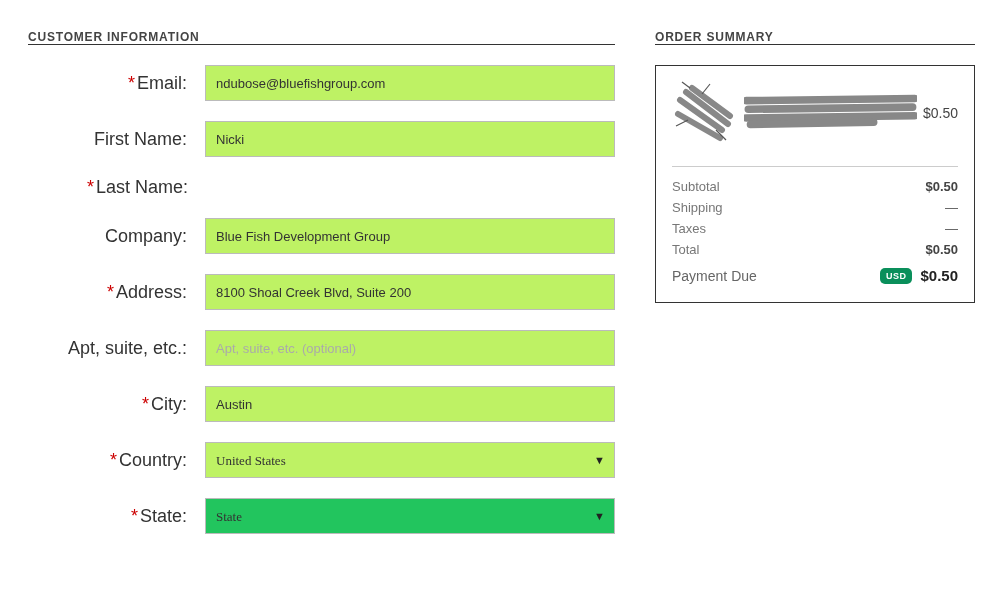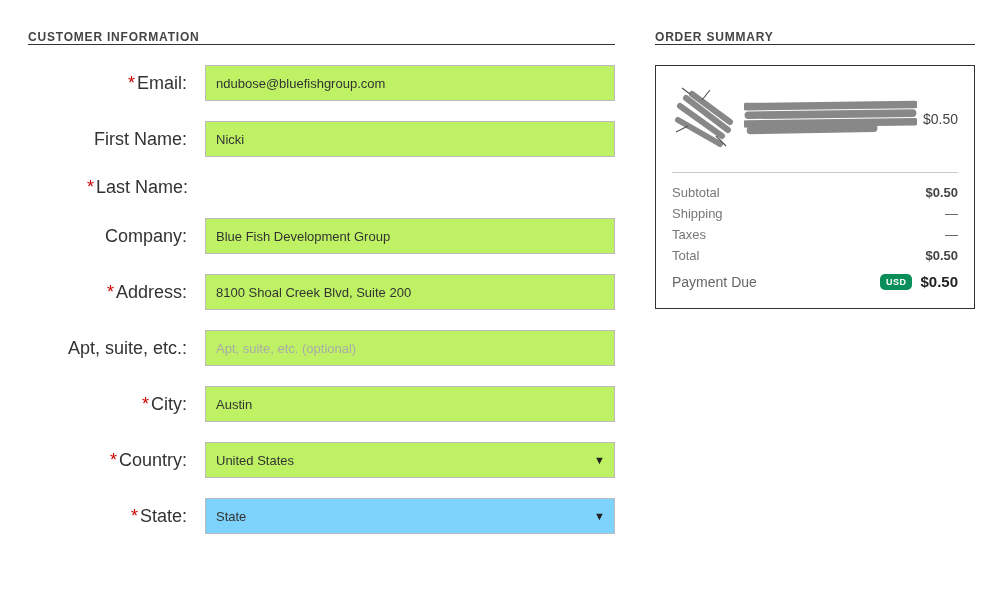--- a/index.html
+++ b/index.html
@@ -64,39 +64,40 @@
   -webkit-appearance: none;
   background-image: none;
 }
 .select-wrap {
   position: relative;
   width: 410px;
 }
 .select-wrap select {
   width: 100%;
   padding-right: 28px;
+  font-family: Liberation Serif, serif;
 }
 .select-wrap .caret {
   position: absolute;
   right: 10px;
   top: 50%;
   transform: translateY(-50%);
   pointer-events: none;
   color: #222;
   font-size: 11px;
 }
 .state-select {
-  background: #7dd3fc;
+  background: #22c55e;
 }
 input::placeholder {
   color: #aaa;
 }
 .summary-box {
   border: 1px solid #333;
-  padding: 20px 16px 18px 16px;
+  padding: 14px 16px 18px 16px;
 }
 .summary-item {
   display: flex;
   align-items: center;
   margin-bottom: 20px;
 }
 .thumb {
   width: 66px;
   height: 66px;
   margin-right: 10px;

